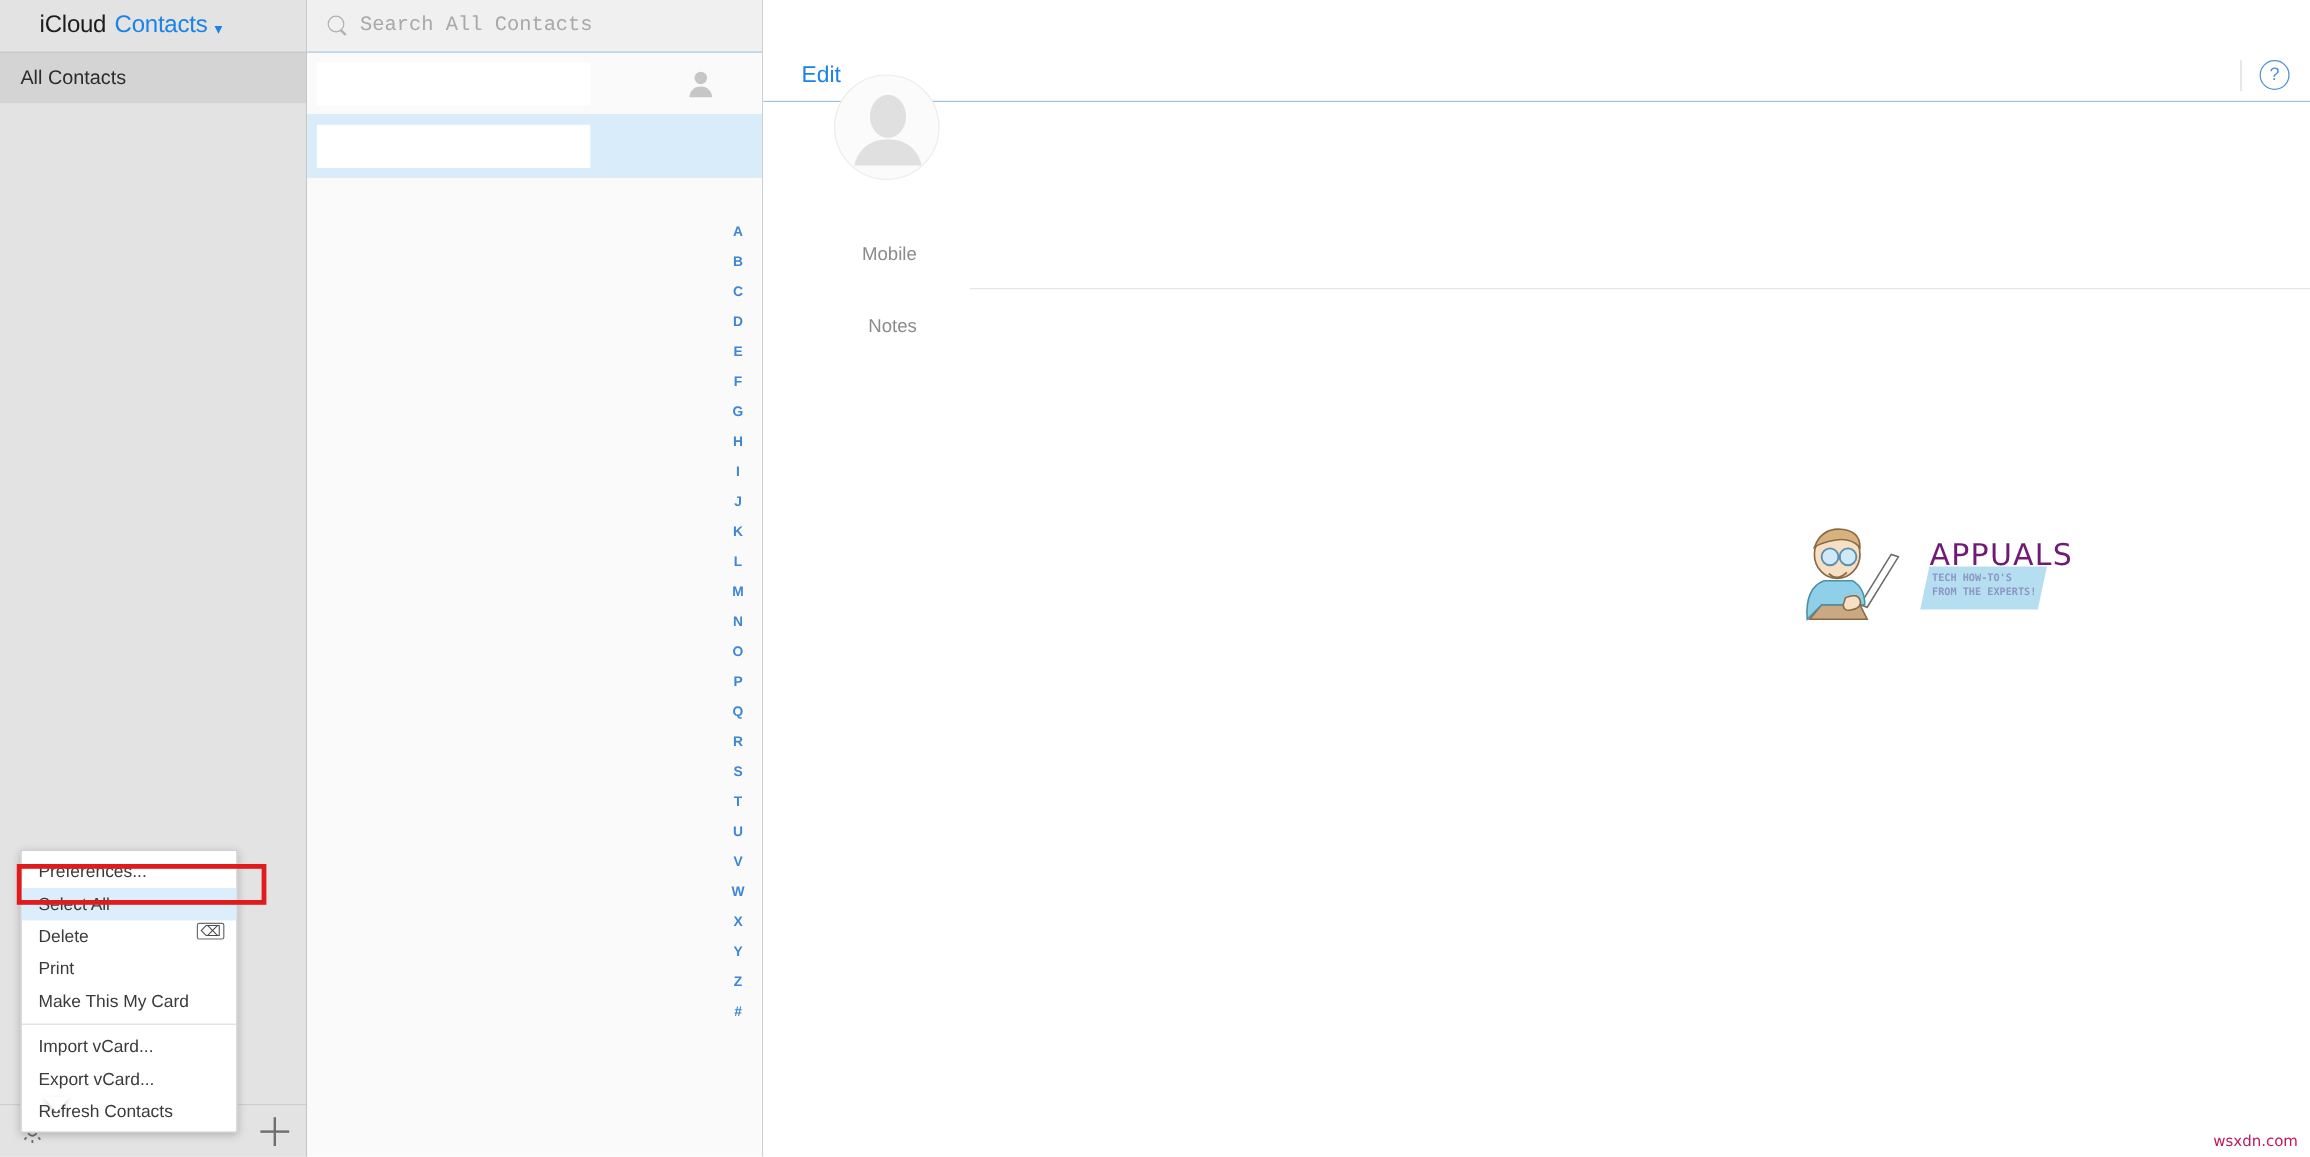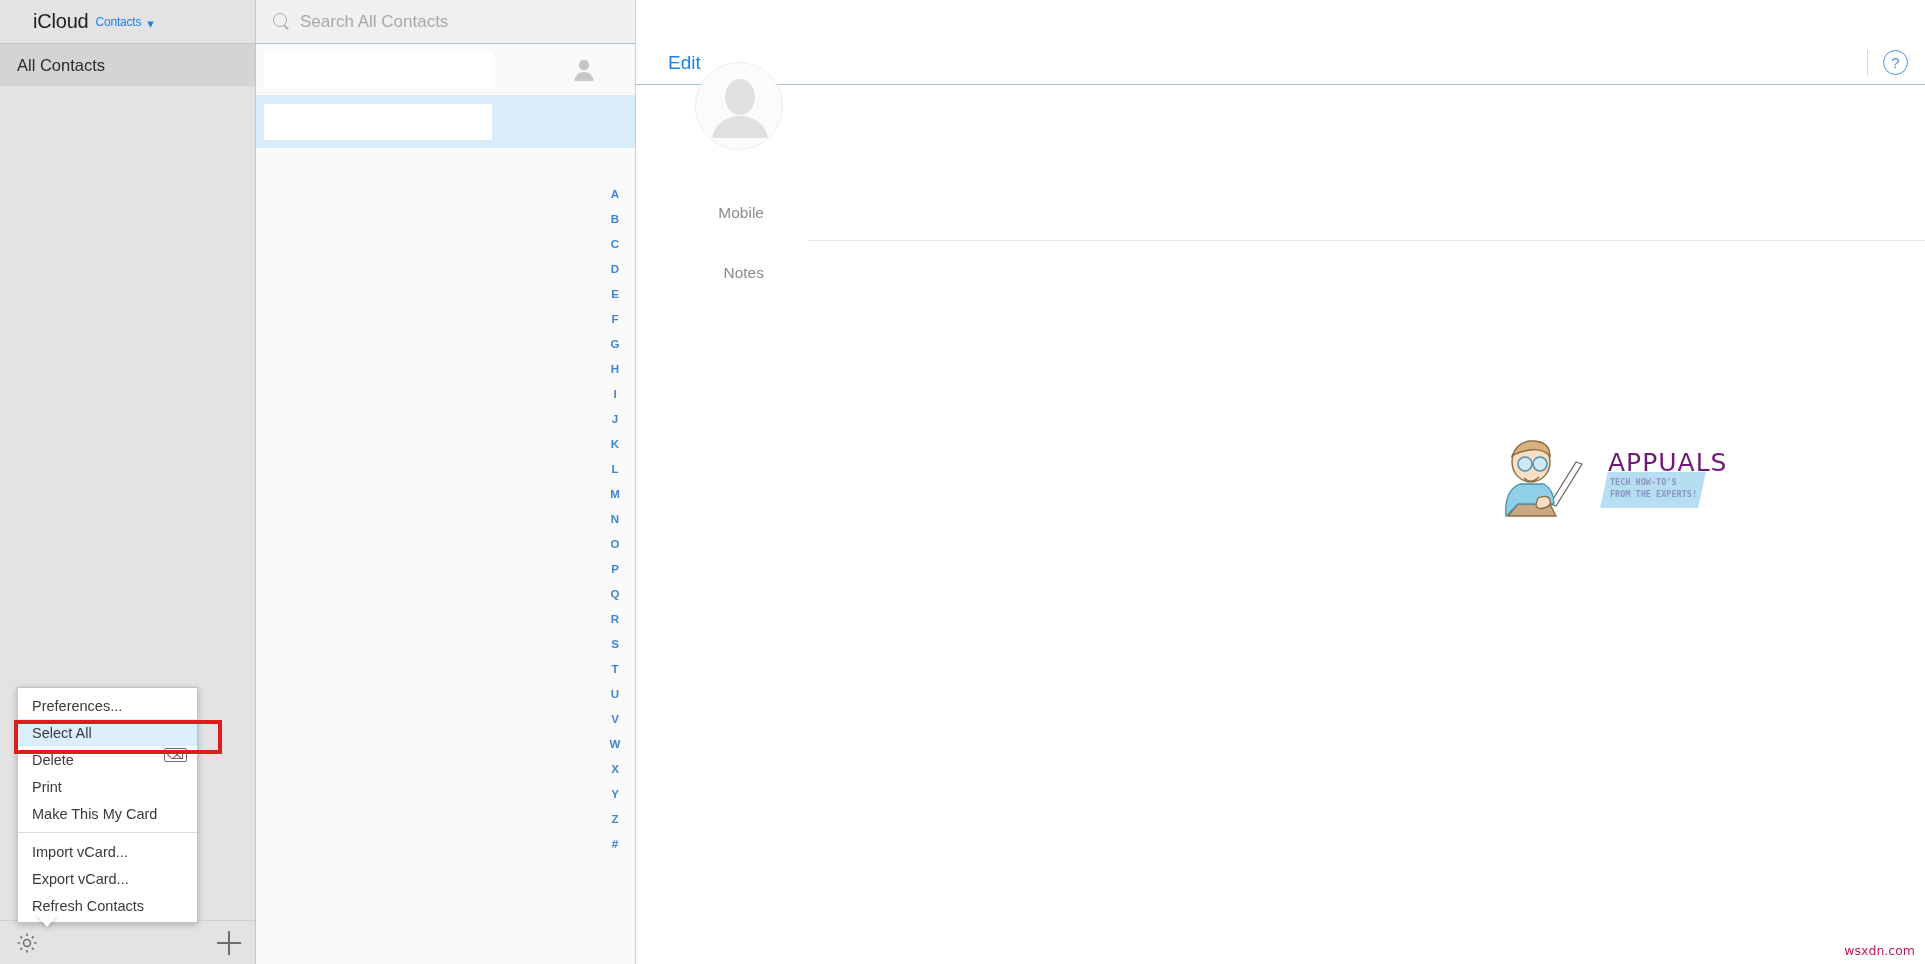--- a/index.html
+++ b/index.html
@@ -22,21 +22,21 @@
     height: 44px;
     background: #e3e3e3;
     border-bottom: 1px solid #c3c3c3;
     display: flex; align-items: center;
     padding-left: 33px;
   }
   .brand-icloud {
     font-size: 20px; color: #1d1d1f; letter-spacing: -0.2px;
   }
   .brand-app {
-    font-size: 12px; color: #1b82e8; margin-left: 7px; letter-spacing: -0.2px;
+    font-size: 20px; color: #1b82e8; margin-left: 7px; letter-spacing: -0.2px;
   }
   .brand-chevron {
     margin-left: 6px; color: #1b82e8; font-size: 13px; line-height: 1;
     transform: translateY(2px);
   }
   .group-list { padding-top: 0; }
   .group-item {
     height: 42px; display: flex; align-items: center;
     padding-left: 17px; font-size: 16.5px; color: #2b2b2b;
   }
@@ -58,21 +58,21 @@
     width: 24px; height: 24px;
   }
   .plus-btn::before, .plus-btn::after {
     content: ""; position: absolute; background: #6e6e6e;
   }
   .plus-btn::before { left: 0; top: 11px; width: 24px; height: 1.6px; }
   .plus-btn::after  { top: 0; left: 11px; height: 24px; width: 1.6px; }
 
   
   .popup-menu {
-    position: absolute; left: 17px; top: 687px;
+    position: absolute; left: 17px; top: 708px;
     width: 181px;
     background: #ffffff;
     border: 1px solid #c4c4c4;
     box-shadow: 0 2px 7px rgba(0,0,0,0.22);
     z-index: 40;
     padding: 4px 0 3px 0;
   }
   .menu-item {
     height: 27px; display: flex; align-items: center;
     padding: 0 10px 0 14px;
@@ -126,21 +126,21 @@
   }
   .search-icon::after {
     content: ""; position: absolute; left: 11px; top: 11px;
     width: 6px; height: 1.6px; background: #b0b0b0;
     transform: rotate(45deg); transform-origin: left center;
   }
   .search-input {
     border: none; outline: none; background: transparent;
     font-size: 17px; color: #9a9a9a;
     margin-left: 10px; width: 300px;
-    font-family: Liberation Sans, sans-serif;
+    font-family: Liberation Mono, monospace;
   }
   .search-input::placeholder { color: #a8a8a8; }
 
   .contact-row {
     height: 52px; position: relative;
     border-bottom: 1px solid #ddeaf4;
     background: #fafafa;
   }
   .contact-row.selected { background: #d8ecfa; }
   .redact-block {

